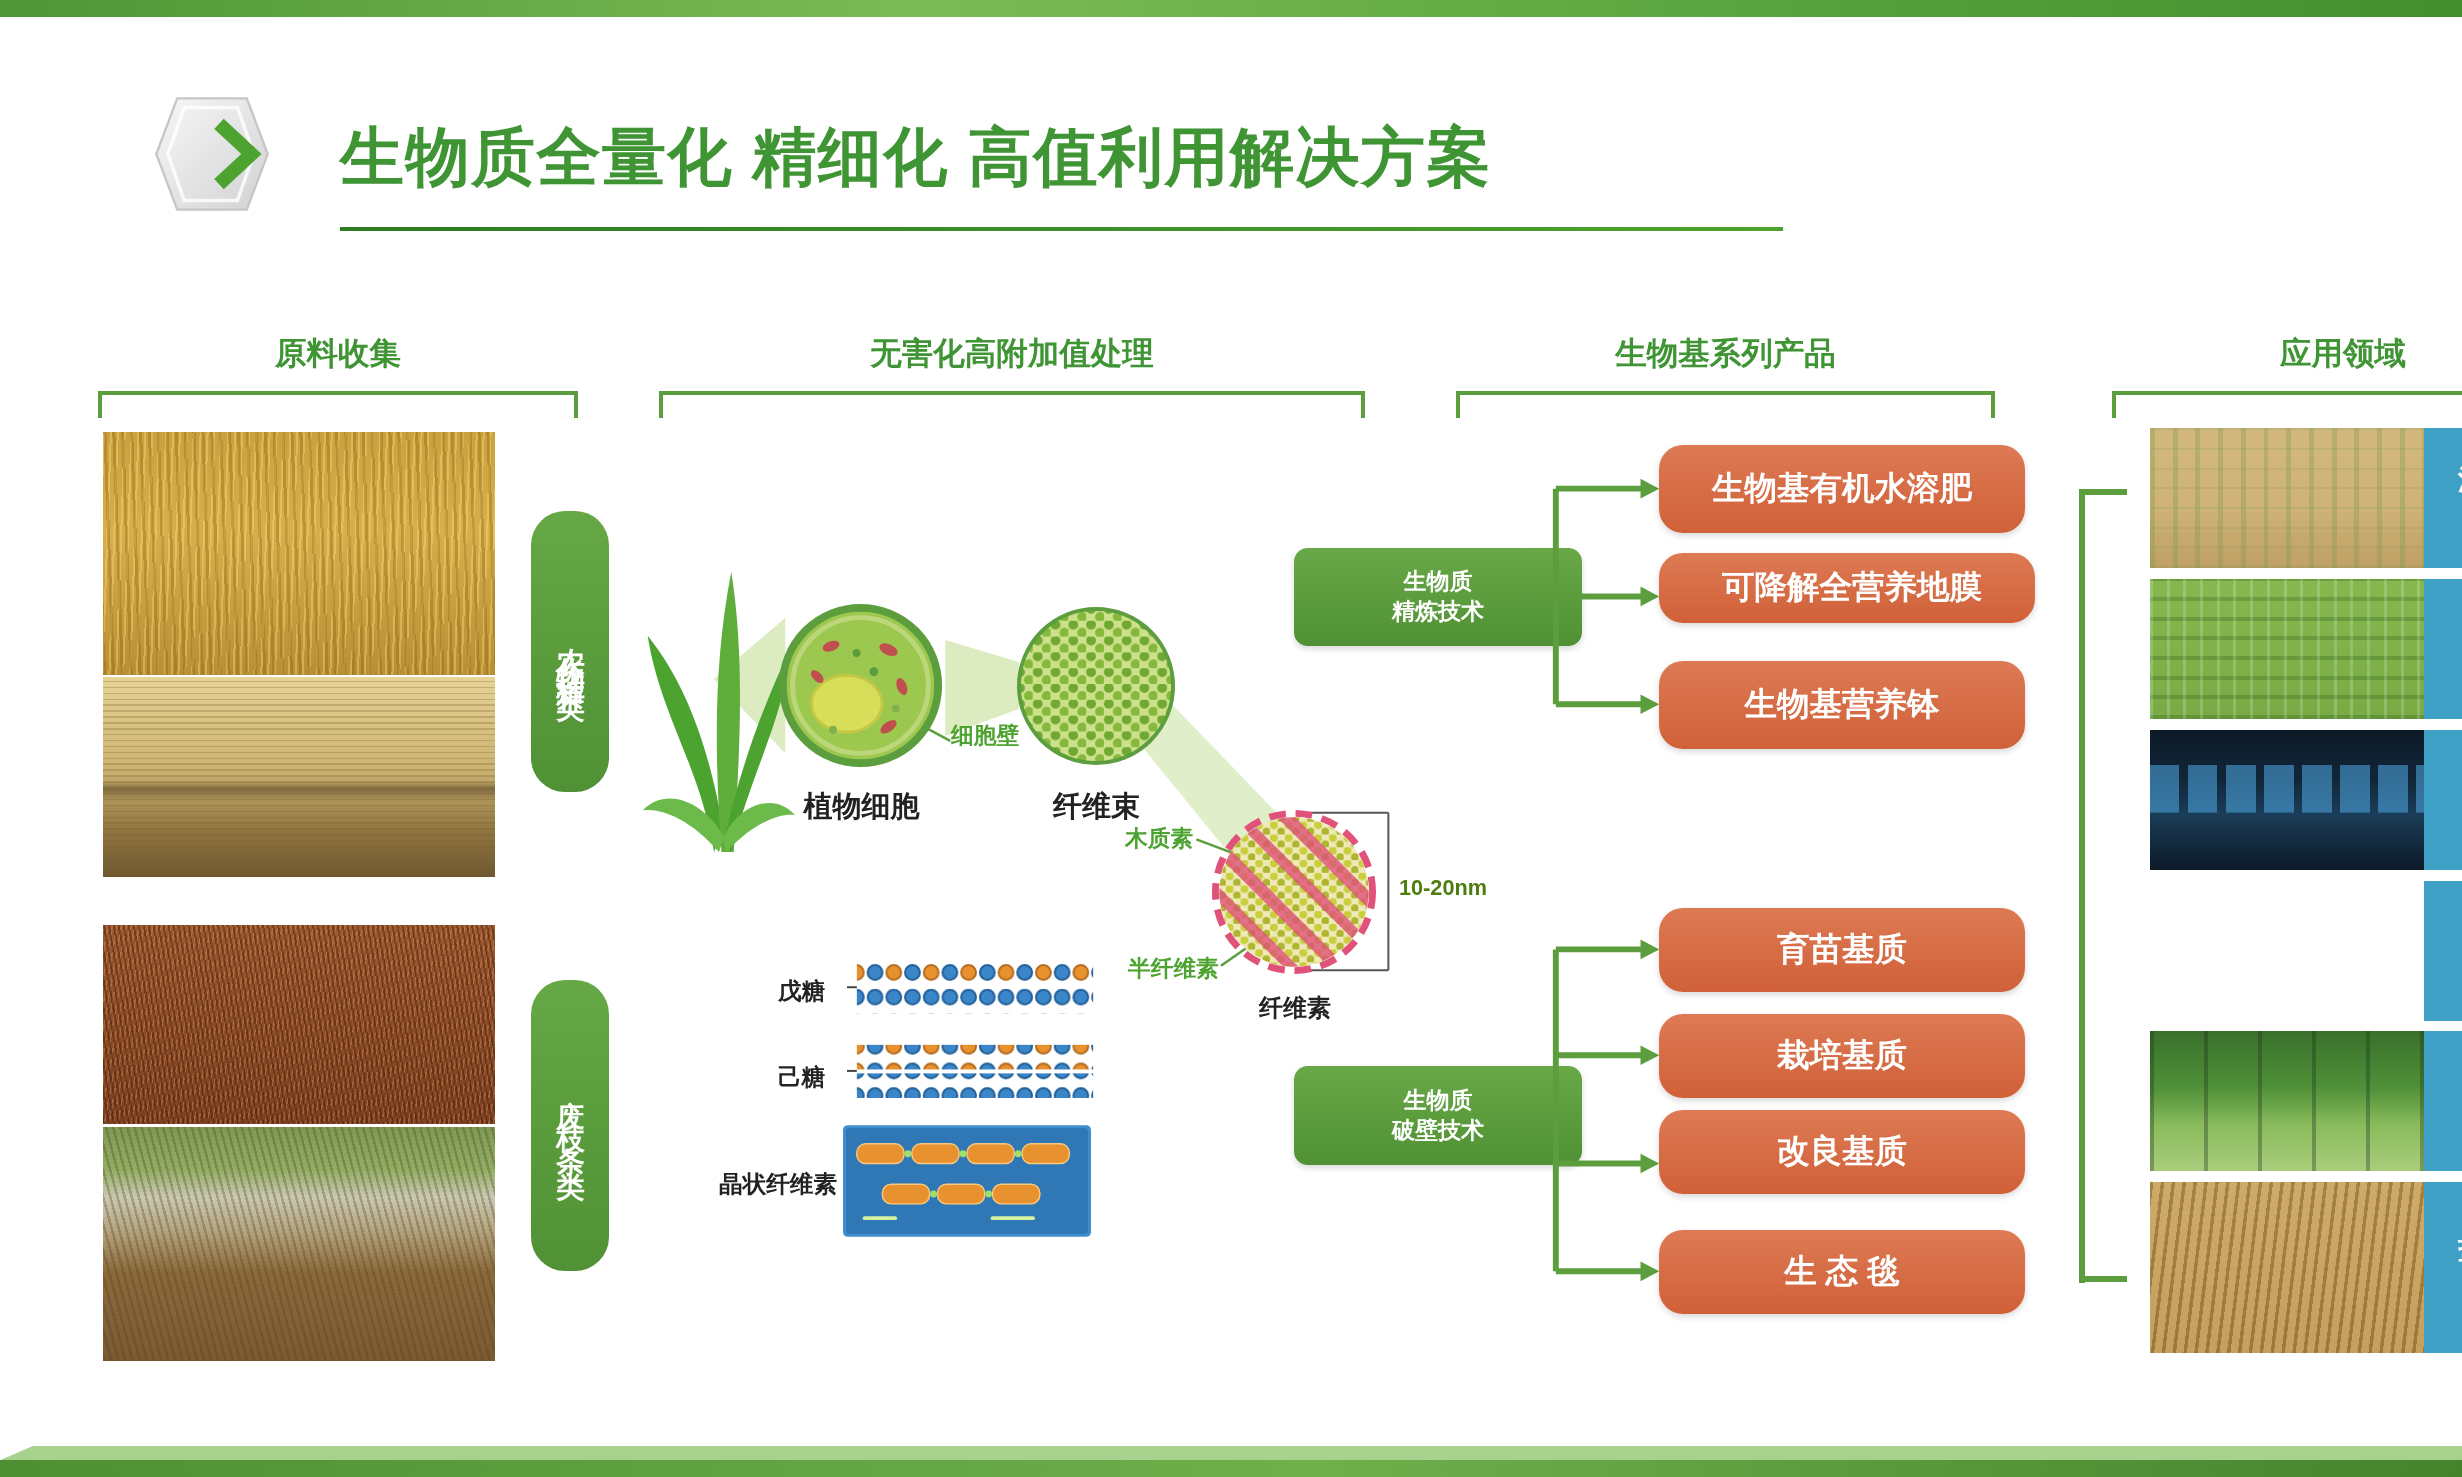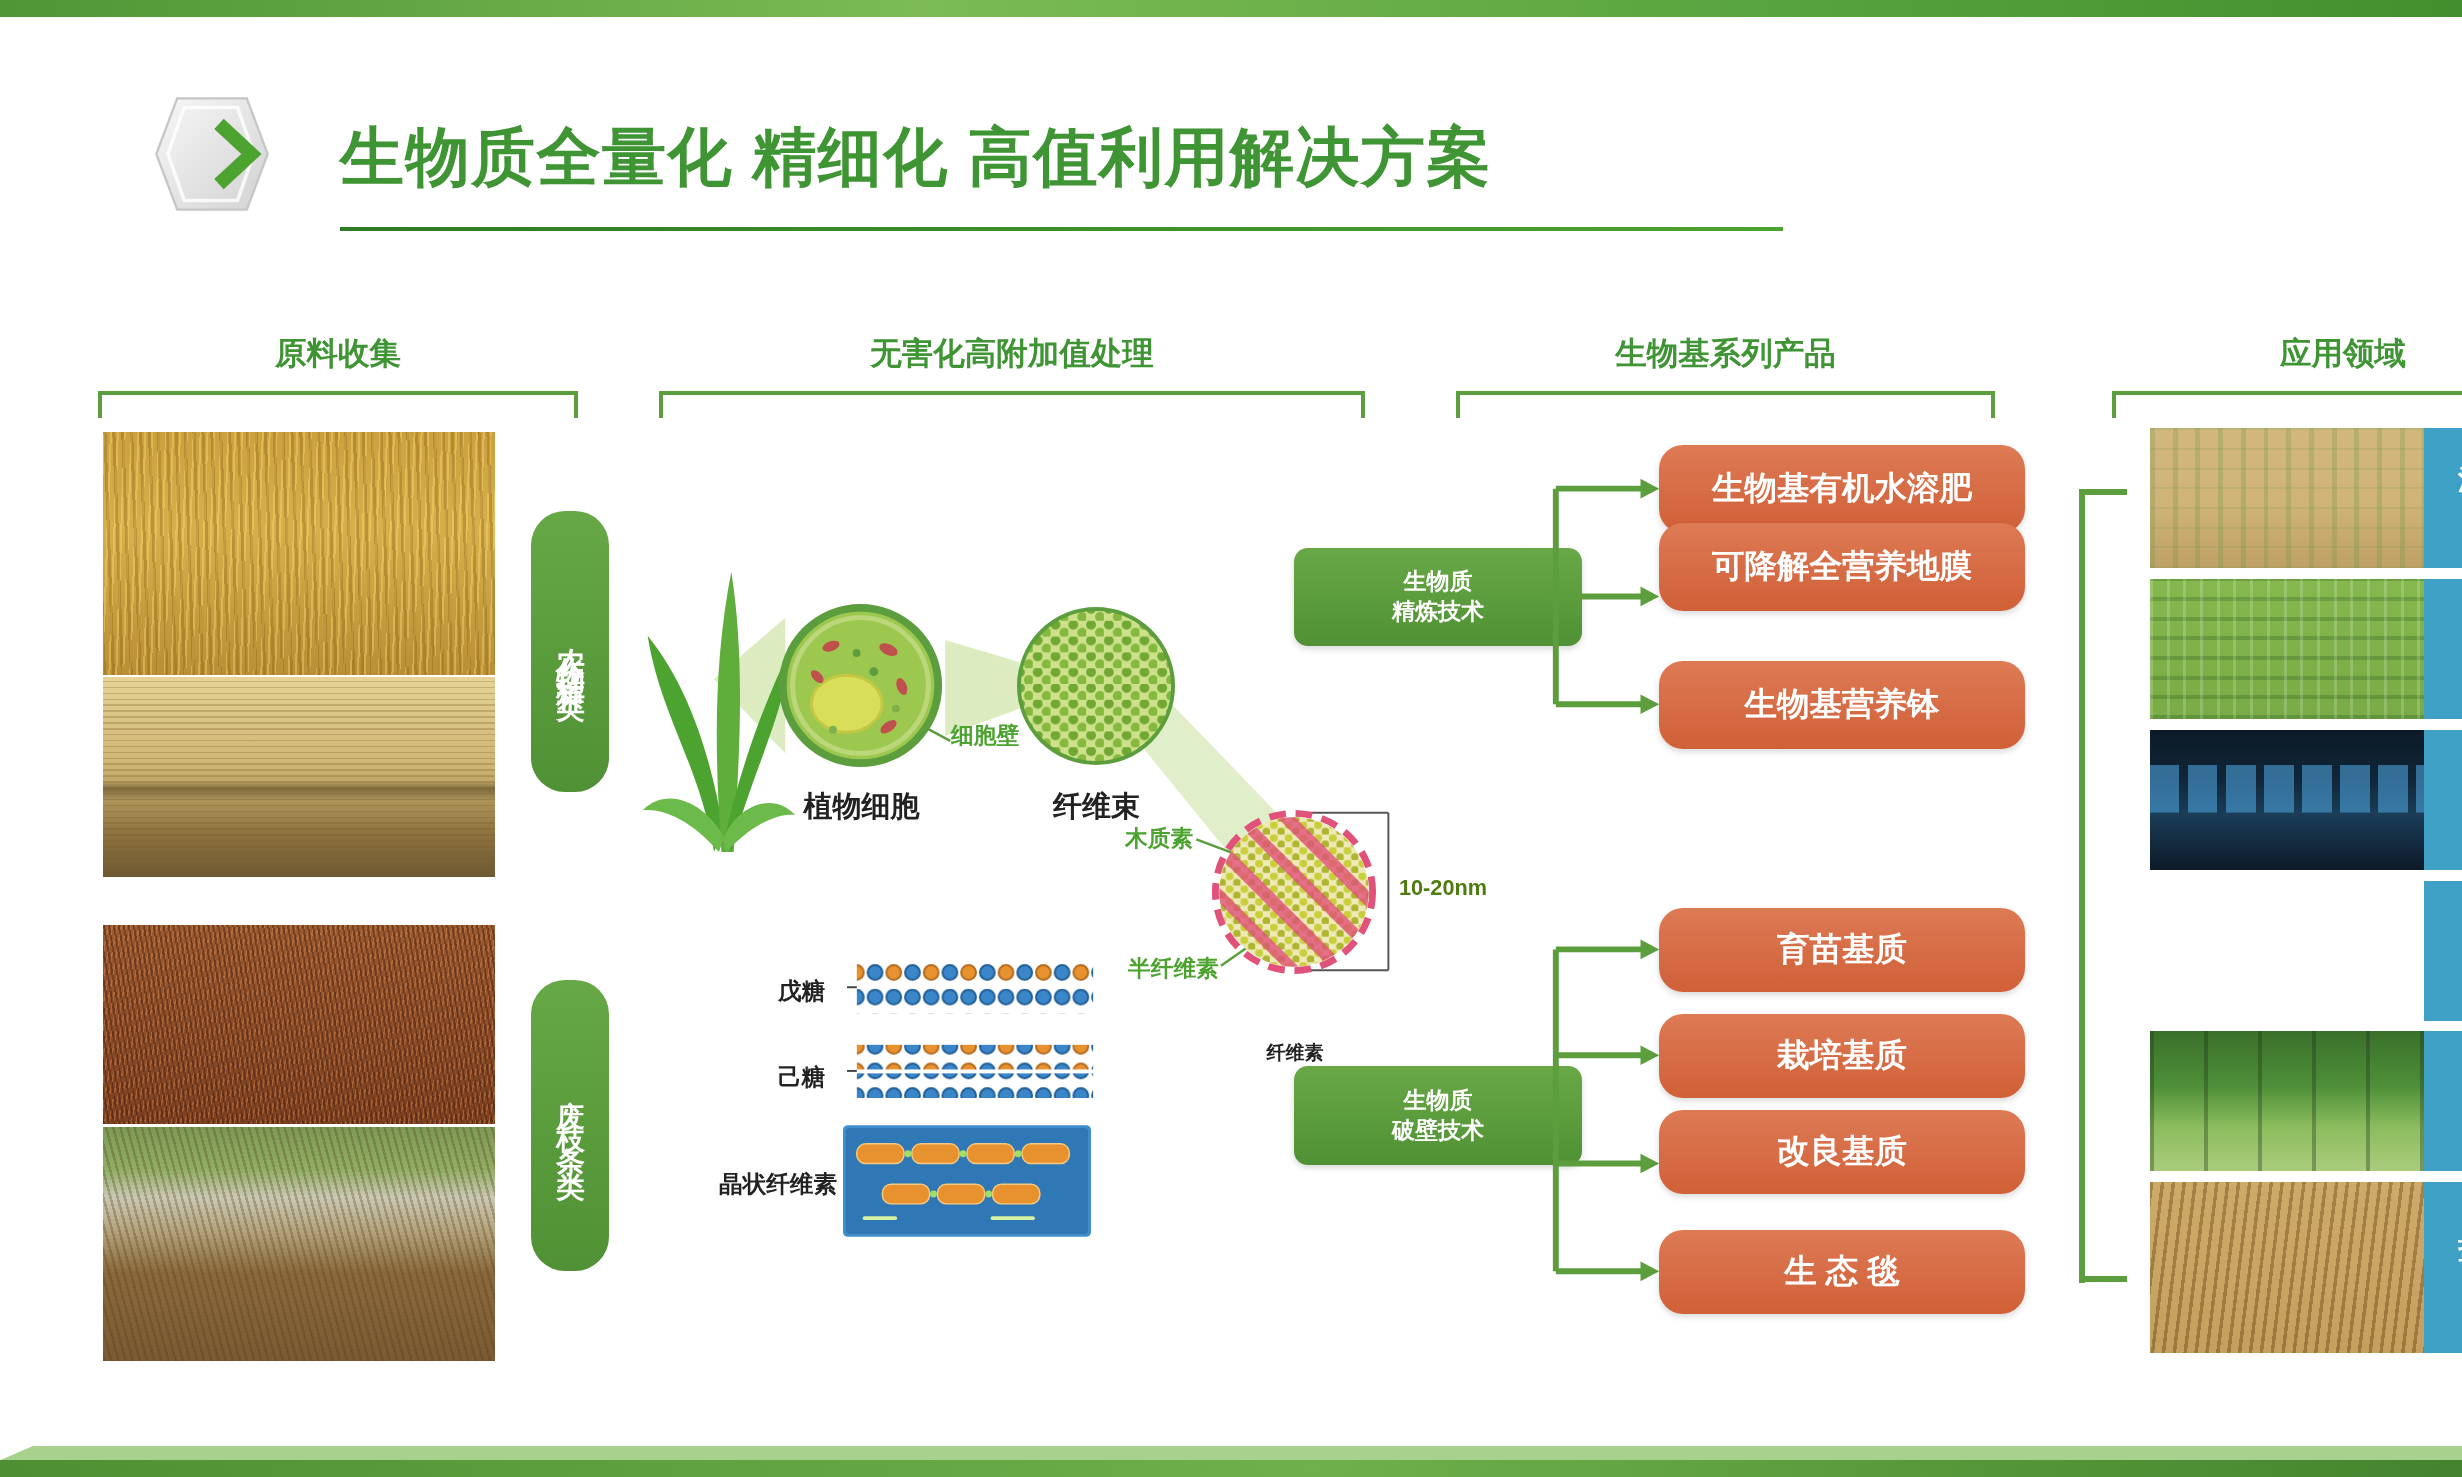--- a/index.html
+++ b/index.html
@@ -264,21 +264,21 @@
         <rect x="300" y="185" width="90" height="8" rx="4"></rect>
       </g>
   </svg>
 </div>
 
 <div class="ab dlabel" style="left:778px;top:787px;width:167px;">植物细胞</div>
 <div class="ab glabel" style="left:951px;top:720px;">细胞壁</div>
 <div class="ab dlabel" style="left:1013px;top:787px;width:167px;">纤维束</div>
 <div class="ab glabel" style="left:1125px;top:823px;">木质素</div>
 <div class="ab glabel" style="left:1128px;top:953px;">半纤维素</div>
-<div class="ab dlabel" style="left:1221px;top:1040px;width:148px;font-size:19px;">纤维素</div>
+<div class="ab dlabel" style="left:1221px;top:992px;width:148px;font-size:24px;">纤维素</div>
 <div class="ab measure" style="left:1399px;top:875px;">10-20nm</div>
 <div class="ab mlabel" style="left:778px;top:975px;">戊糖</div>
 <div class="ab mlabel" style="left:778px;top:1061px;">己糖</div>
 <div class="ab mlabel" style="left:699px;top:1168px;width:138px;text-align:right;">晶状纤维素</div>
 
 <div class="ab tech tech1">生物质
 精炼技术</div>
 <div class="ab tech tech2">生物质
 破壁技术</div>
 
@@ -300,21 +300,21 @@
     <polygon points="210,312 210,352 248,332"></polygon>
     <polygon points="210,531 210,571 248,551"></polygon>
     <polygon points="210,1029 210,1069 248,1049"></polygon>
     <polygon points="210,1244 210,1284 248,1264"></polygon>
     <polygon points="210,1464 210,1504 248,1484"></polygon>
     <polygon points="210,1683 210,1723 248,1703"></polygon>
   </g>
 </svg>
 
 <div class="ab prod" style="top:445px;height:88px;">生物基有机水溶肥</div>
-<div class="ab prod" style="top:523px;height:88px;">可降解全营养地膜</div>
+<div class="ab prod" style="top:553px;height:70px;padding-left:10px;">可降解全营养地膜</div>
 <div class="ab prod" style="top:661px;height:88px;">生物基营养钵</div>
 <div class="ab prod" style="top:908px;height:84px;">育苗基质</div>
 <div class="ab prod" style="top:1014px;height:84px;">栽培基质</div>
 <div class="ab prod" style="top:1110px;height:84px;">改良基质</div>
 <div class="ab prod" style="top:1230px;height:84px;">生 态 毯</div>
 
 <div class="ab rb" style="left:2079px;top:489px;width:5.9px;height:794px;"></div>
 <div class="ab rb" style="left:2079px;top:489px;width:48px;height:5.9px;"></div>
 <div class="ab rb" style="left:2079px;top:1276px;width:48px;height:5.9px;"></div>
 

